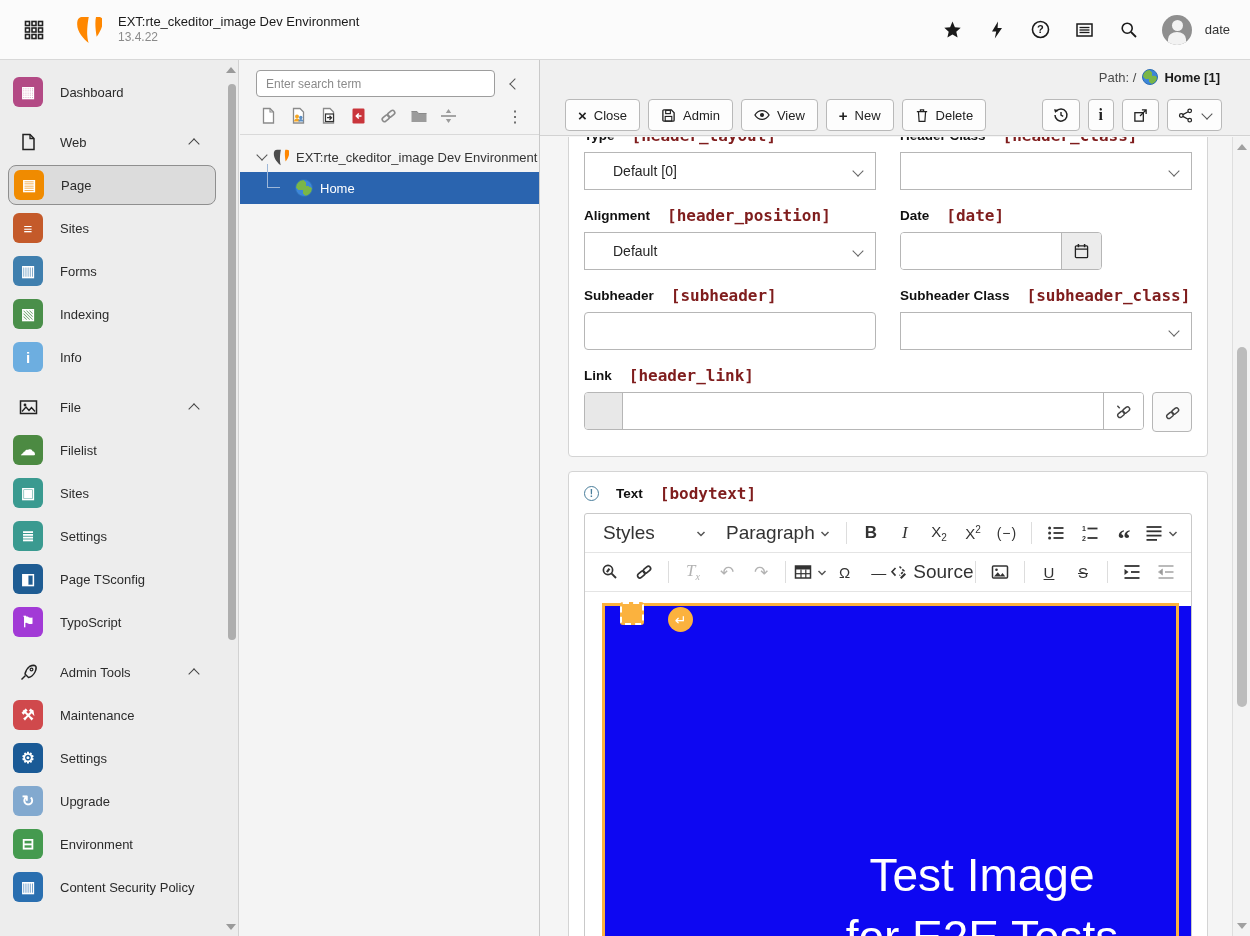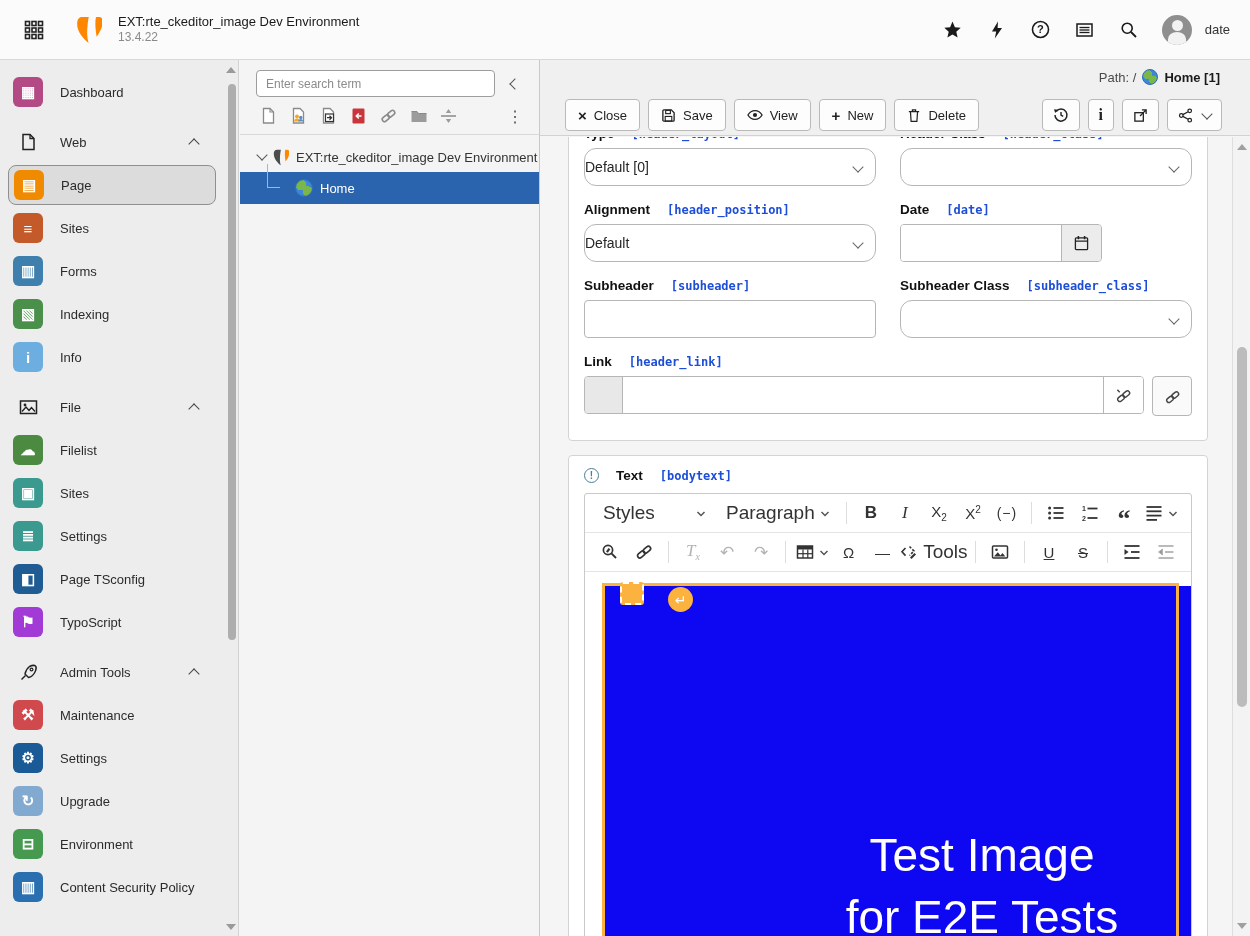--- a/index.html
+++ b/index.html
@@ -75,23 +75,23 @@
   
   .scrollarea { position:absolute; top:77px; left:0; right:18px; bottom:0; overflow:hidden; }
   .panel { width:640px; margin-left:28px; background:#fff; border:1px solid #d4d4d4; border-radius:4px; padding:14px 15px 24px 15px; }
   .panel1 { margin-top:-26px; }
   .panel2 { margin-top:14px; height:760px; padding:12px 15px; }
   .frow { display:flex; gap:24px; margin-bottom:16px; }
   .frow:last-child { margin-bottom:0; }
   .fcol { width:292px; }
   .fcol.full { width:608px; }
   .flabel { font-size:13.5px; font-weight:bold; color:#111; margin-bottom:7px; display:flex; align-items:center; gap:17px; }
-  .fcode { font-family:"DejaVu Sans Mono", monospace; font-size:12px; color:#1d4ed8; font-weight:bold; }
-  .selbox { height:38px; border:1px solid #b6b6b6; border-radius:12px; background:#fff; display:flex;
-            align-items:center; padding:0 30px 0 0; font-size:14px; color:#262626; position:relative; cursor:pointer; }
+  .fcode { font-family:"DejaVu Sans Mono", monospace; font-size:16px; color:#7f1d1d; font-weight:bold; }
+  .selbox { height:38px; border:1px solid #b6b6b6; border-radius:0; background:#fff; display:flex;
+            align-items:center; padding:0 30px 0 28px; font-size:14px; color:#262626; position:relative; cursor:pointer; }
   .selbox .chev.dn { position:absolute; right:13px; top:14px; transform:rotate(45deg); border-color:#666; }
   .txt { width:100%; height:38px; border:1px solid #b6b6b6; border-radius:4px; background:#fff; padding:0 12px; font-size:14px; font-family:"Liberation Sans",sans-serif; }
   .igroup { display:flex; height:38px; border:1px solid #b6b6b6; border-radius:4px; background:#fff; overflow:hidden; }
   .igroup input { border:none; outline:none; flex:1; padding:0 10px; font-size:14px; min-width:0; }
   .igroup .addon { background:#e8e8e8; border-right:1px solid #b6b6b6; width:38px; }
   .igroup .gbtn { width:40px; border-left:1px solid #b6b6b6; background:#fff; display:flex; align-items:center; justify-content:center; cursor:pointer; }
   .igroup .gbtn.gray { background:#ececec; }
   .date-group { width:202px; }
   .linkrow { display:flex; gap:8px; }
   .linkrow .igroup { flex:1; }
@@ -395,21 +395,21 @@
       <button class="btn">
         <span class="x">×</span>
         <span>Close</span>
       </button>
       <button class="btn">
         <svg width="15" height="15" viewBox="0 0 16 16">
           <path d="M2 3a1 1 0 0 1 1-1h8l3 3v8a1 1 0 0 1-1 1H3a1 1 0 0 1-1-1z" fill="none" stroke="#222" stroke-width="1.4"></path>
           <rect x="5" y="2.5" width="5" height="3.5" fill="none" stroke="#222" stroke-width="1.2"></rect>
           <rect x="4.5" y="9" width="7" height="5" fill="none" stroke="#222" stroke-width="1.2"></rect>
         </svg>
-        <span>Save</span>
+        <span>Admin</span>
       </button>
       <button class="btn">
         <svg width="16" height="14" viewBox="0 0 17 14">
           <path d="M1 7s2.7-4.7 7.5-4.7S16 7 16 7s-2.7 4.7-7.5 4.7S1 7 1 7z" fill="none" stroke="#222" stroke-width="1.4"></path>
           <circle cx="8.5" cy="7" r="2.2" fill="#222"></circle>
         </svg>
         <span>View</span>
       </button>
       <button class="btn">
         <span class="x">+</span>
@@ -699,21 +699,21 @@
               <span class="">—</span>
             </button>
             <button class="ckbtn" style="border: none; background: transparent;">
               <span>
                 <svg width="18" height="18" viewBox="0 0 18 18">
                   <path d="M5.5 5 2 8.8l3.5 3.8" fill="none" stroke="#333" stroke-width="1.6"></path>
                   <path d="M9.5 3.5 14 8l-4.5 4.5" fill="none" stroke="#333" stroke-width="1.6" stroke-dasharray="2.4 1.6"></path>
                   <path d="M10 14.5l4.5-4.5 1.5 1.5-4.5 4.5z" fill="#333"></path>
                 </svg>
               </span>
-              <span class="lab">Tools</span>
+              <span class="lab">Source</span>
             </button>
             <span class="cksep"></span>
             <button class="ckbtn" style="border: none; background: transparent;">
               <span>
                 <svg width="18" height="18" viewBox="0 0 18 18">
                   <rect x="1.5" y="3" width="15" height="12" rx="1" fill="none" stroke="#333" stroke-width="1.5"></rect>
                   <circle cx="5.5" cy="6.8" r="1.3" fill="#333"></circle>
                   <path d="M3 13.5l3.8-4.3 2.7 3.2 2-2.4 2.8 3.5z" fill="#333"></path>
                 </svg>
               </span>

